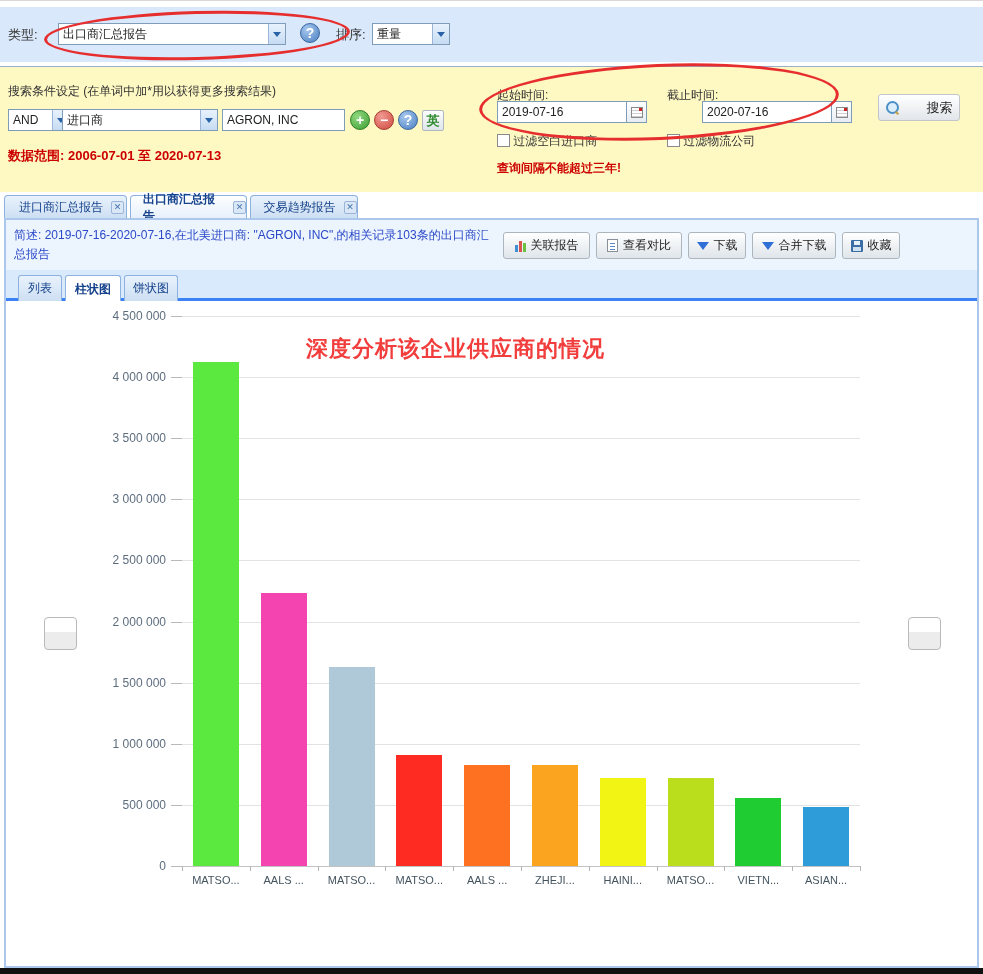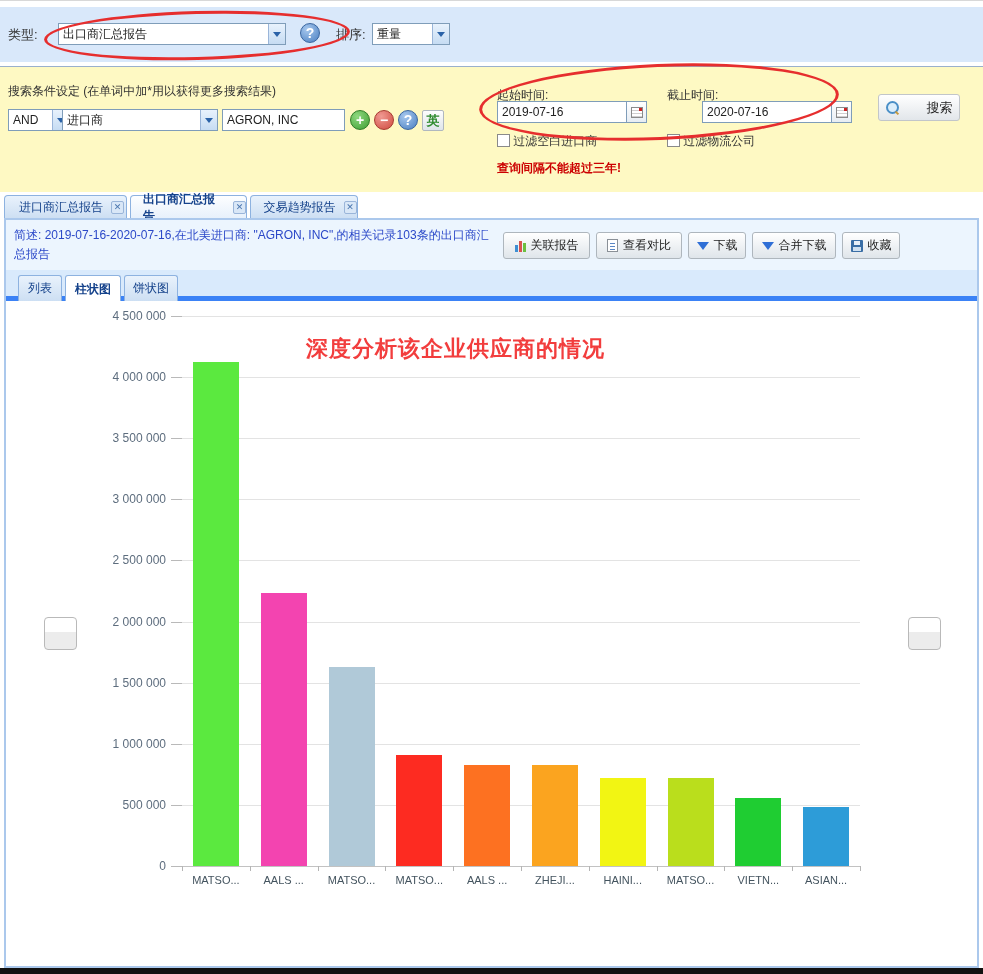--- a/index.html
+++ b/index.html
@@ -84,21 +84,21 @@
   .doc-icon::before { content:''; position:absolute; left:2px; top:3px; right:2px; height:1px; background:#5b87c5;
     box-shadow:0 3px 0 #5b87c5, 0 6px 0 #5b87c5; }
   .down-arrow { width:0; height:0; border-left:6px solid transparent; border-right:6px solid transparent;
     border-top:8px solid #2f6fd6; }
   .save-icon { width:12px; height:12px; background:#3a6ea5; position:relative; border-radius:1px; }
   .save-icon::before { content:''; position:absolute; left:3px; top:1px; width:6px; height:4px; background:#e8f0f8; }
   .save-icon::after { content:''; position:absolute; left:2px; bottom:1px; width:8px; height:4px; background:#cfe0f0; }
 
   
   #subtab-row { position:absolute; left:0; top:50px; width:100%; height:31px; background:#d9eafc;
-    border-bottom:5px solid #3b82f6; }
+    border-bottom:3px solid #3b82f6; }
   .subtab { position:absolute; top:5px; height:26px; border:1px solid #8db2e0; border-bottom:none;
     border-radius:3px 3px 0 0; background:linear-gradient(#e9f2fc,#cddff3); display:flex; align-items:center;
     justify-content:center; font-size:12px; color:#15428b; cursor:pointer; }
   .subtab.active { background:#fff; font-weight:bold; color:#15428b; height:27px; }
 
   
   #chart { position:absolute; left:0; top:81px; width:100%; height:665px; background:#fff; }
   #chart-title { position:absolute; left:300px; top:33px; width:560px; text-align:left;
     font-size:22px; font-weight:bold; color:#f23d3d; letter-spacing:1px; }
   #plot { position:absolute; left:176px; top:15px; width:678px; height:550px; }
@@ -162,20 +162,21 @@
           <span class="sel-arrow"></span>
         </span>
     </div>
     <input class="txt-input abs" style="left: 222px; top: 42px; width: 123px;" value="AGRON, INC">
 
     <span class="circle-icon plus-icon abs" style="left:350px; top:43px;">+</span>
     <span class="circle-icon minus-icon abs" style="left:374px; top:43px;">−</span>
     <span class="circle-icon help-blue abs" style="left:398px; top:43px;">?</span>
     <span class="lang-btn abs" style="left:422px; top:43px;">英</span>
 
+    <span class="red-bold abs" style="left:8px; top:80px;">数据范围: 2006-07-01 至 2020-07-13</span>
 
     <span class="lbl-sm abs" style="left:497px; top:20px;">起始时间:</span>
     <div class="date-wrap abs" style="left:497px; top:34px;">
       <input class="txt-input date-input" value="2019-07-16" style="">
       <span class="cal-btn">
           <span class="cal-glyph"></span>
         </span>
     </div>
     <span class="lbl-sm abs" style="left:667px; top:20px;">截止时间:</span>
     <div class="date-wrap abs" style="left:702px; top:34px;">

